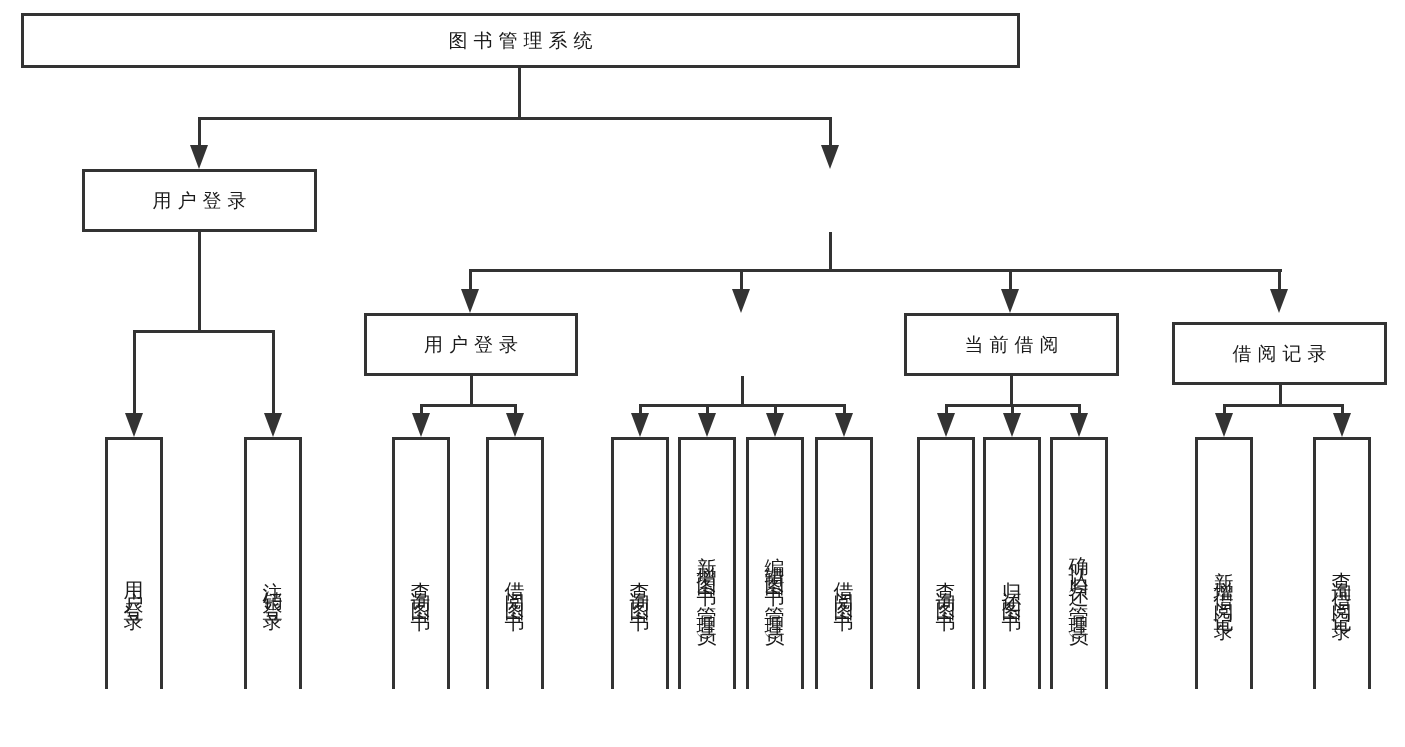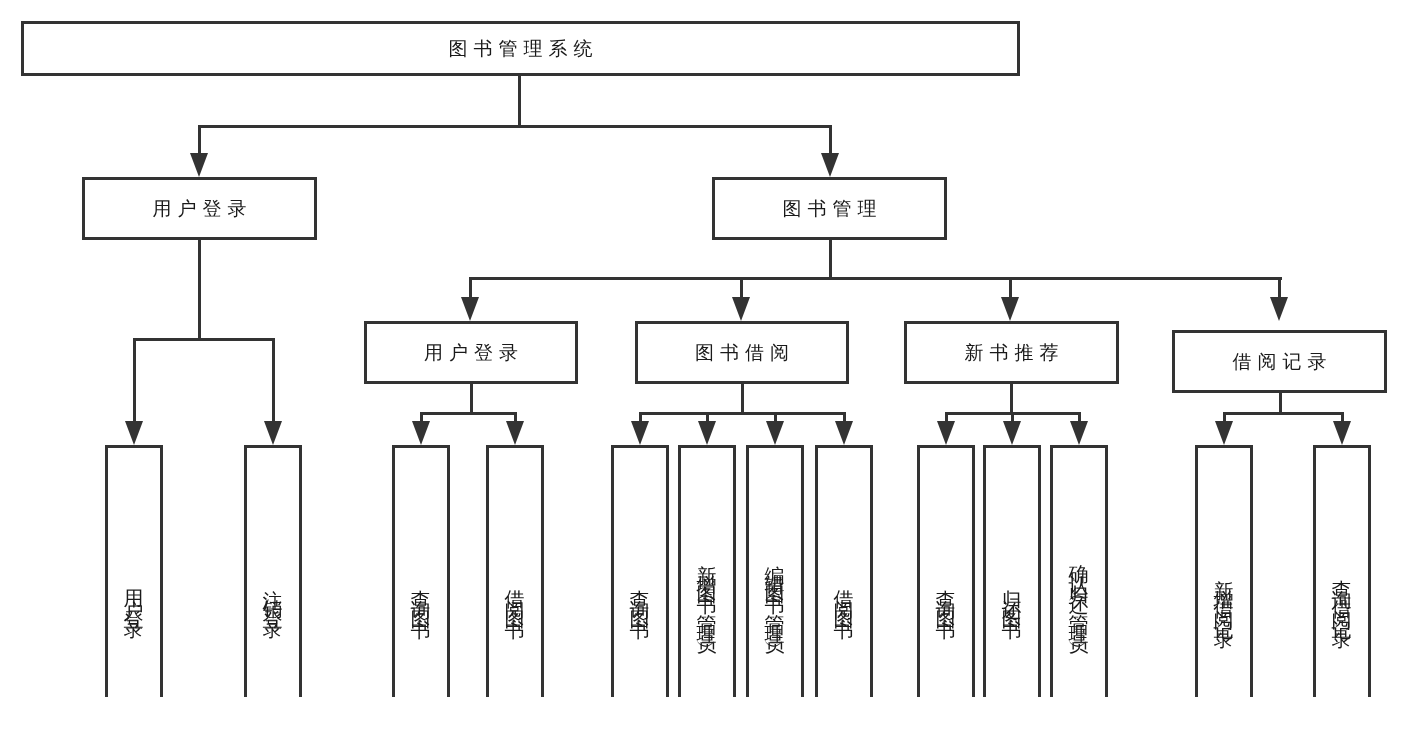--- a/index.html
+++ b/index.html
@@ -1,19 +1,18 @@
 <!DOCTYPE html>
 <html><head>
 <meta charset="utf-8">
 <style>
   html,body{margin:0;padding:0;background:#ffffff;}
   .canvas{
     position:relative;width:1405px;height:689px;background:#ffffff;overflow:hidden;
     font-family:"DejaVu Sans","Liberation Sans",sans-serif;
-    margin-top:8px;
   }
   .box{
     position:absolute;background:#ffffff;border:3px solid #333333;box-sizing:border-box;
     display:flex;align-items:center;justify-content:center;color:#1a1a1a;z-index:2;
   }
   .box.h span{font-size:19px;letter-spacing:6px;text-indent:6px;white-space:nowrap;}
   .box.v span{
     writing-mode:vertical-rl;text-orientation:mixed;
     font-size:20px;letter-spacing:10px;line-height:1;white-space:nowrap;
   }
@@ -94,32 +93,26 @@
   <div class="arr" style="left:1215px;top:413px"></div>
   <div class="arr" style="left:1333px;top:413px"></div>
 
   <div class="box h" style="left:21px;top:13px;width:999px;height:55px">
     <span>图书管理系统</span>
   </div>
 
   <div class="box h" style="left:82px;top:169px;width:235px;height:63px">
     <span>用户登录</span>
   </div>
-  <div class="box h" style="left:712px;top:169px;width:235px;height:63px">
-    <span>图书管理</span>
-  </div>
 
   <div class="box h" style="left:364px;top:313px;width:214px;height:63px">
     <span>用户登录</span>
   </div>
-  <div class="box h" style="left:635px;top:313px;width:214px;height:63px">
-    <span>图书借阅</span>
-  </div>
   <div class="box h" style="left:904px;top:313px;width:215px;height:63px">
-    <span>新书推荐</span>
+    <span>当前借阅</span>
   </div>
   <div class="box h" style="left:1172px;top:322px;width:215px;height:63px">
     <span>借阅记录</span>
   </div>
 
   <div class="box v" style="left:105px;top:437px;width:58px;height:298px">
     <span>用户登录</span>
   </div>
   <div class="box v" style="left:244px;top:437px;width:58px;height:298px">
     <span>注销登录</span>

